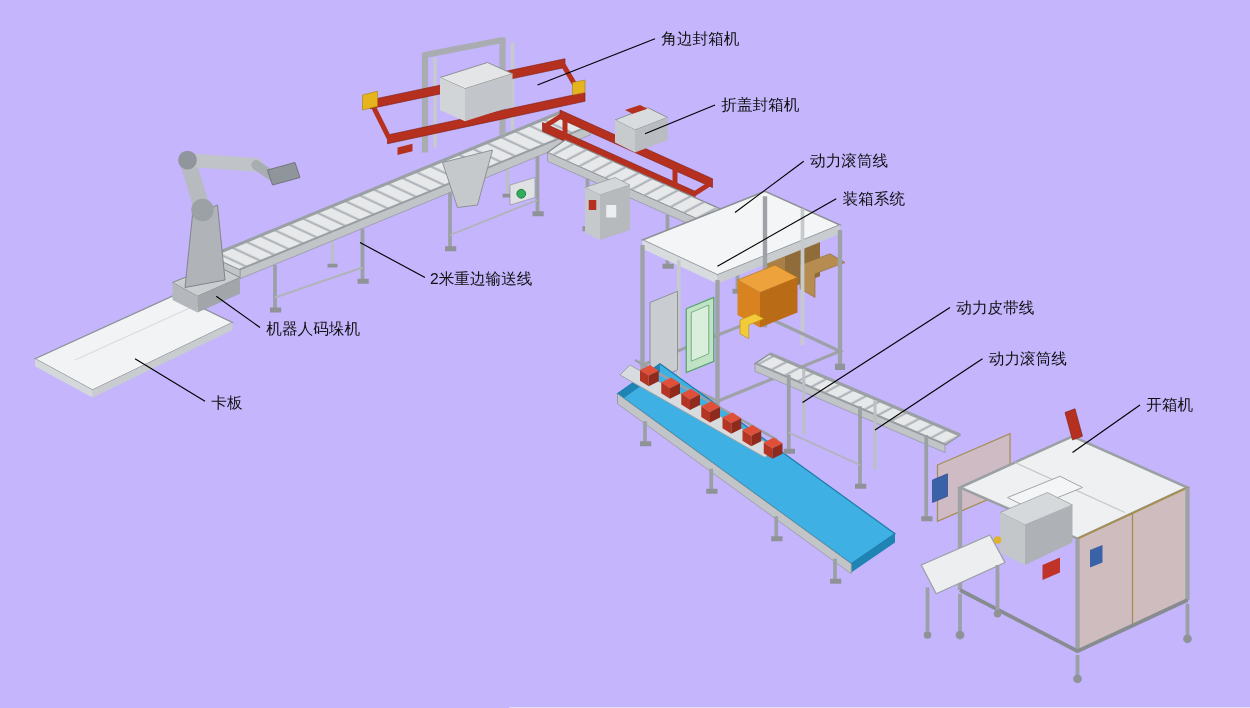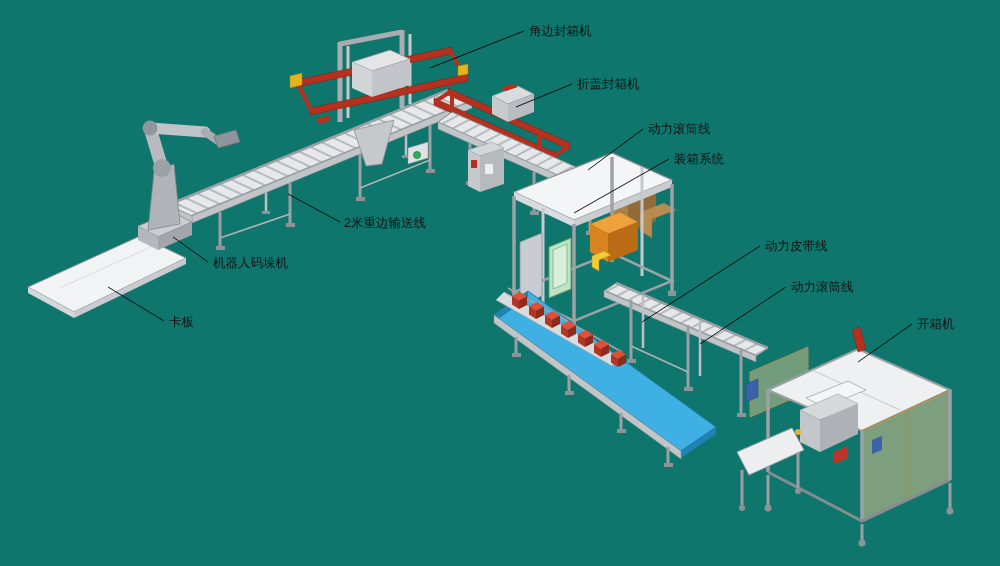--- a/index.html
+++ b/index.html
@@ -1,17 +1,17 @@
 <!DOCTYPE html>
 <html><head>
 <meta charset="utf-8">
 <title>Diagram</title>
 <style>
   html,body{margin:0;padding:0;background:#fff;}
-  .stage{position:relative;width:1000px;height:566px;background:#0f766e;overflow:hidden;
+  .stage{position:relative;width:1000px;height:566px;background:#c4b5fd;overflow:hidden;
          font-family:"Liberation Sans",sans-serif;}
   svg{display:block}
   .surf{fill:#e6e8ea;stroke:#85898d;stroke-width:1}
   .skirt{fill:#c2c5c8;stroke:#8a8e92;stroke-width:.5}
   .leg{stroke:#9aa0a4;stroke-width:3;fill:none}
   .legB{stroke:#bcc0c4;stroke-width:2.5;fill:none}
   .foot{fill:#8f9397}
   .rail{stroke:#9aa0a4;stroke-width:2.5}
   .post{stroke:#a9adb1;stroke-width:5;fill:none}
   .postB{stroke:#c6cacd;stroke-width:3;fill:none}

